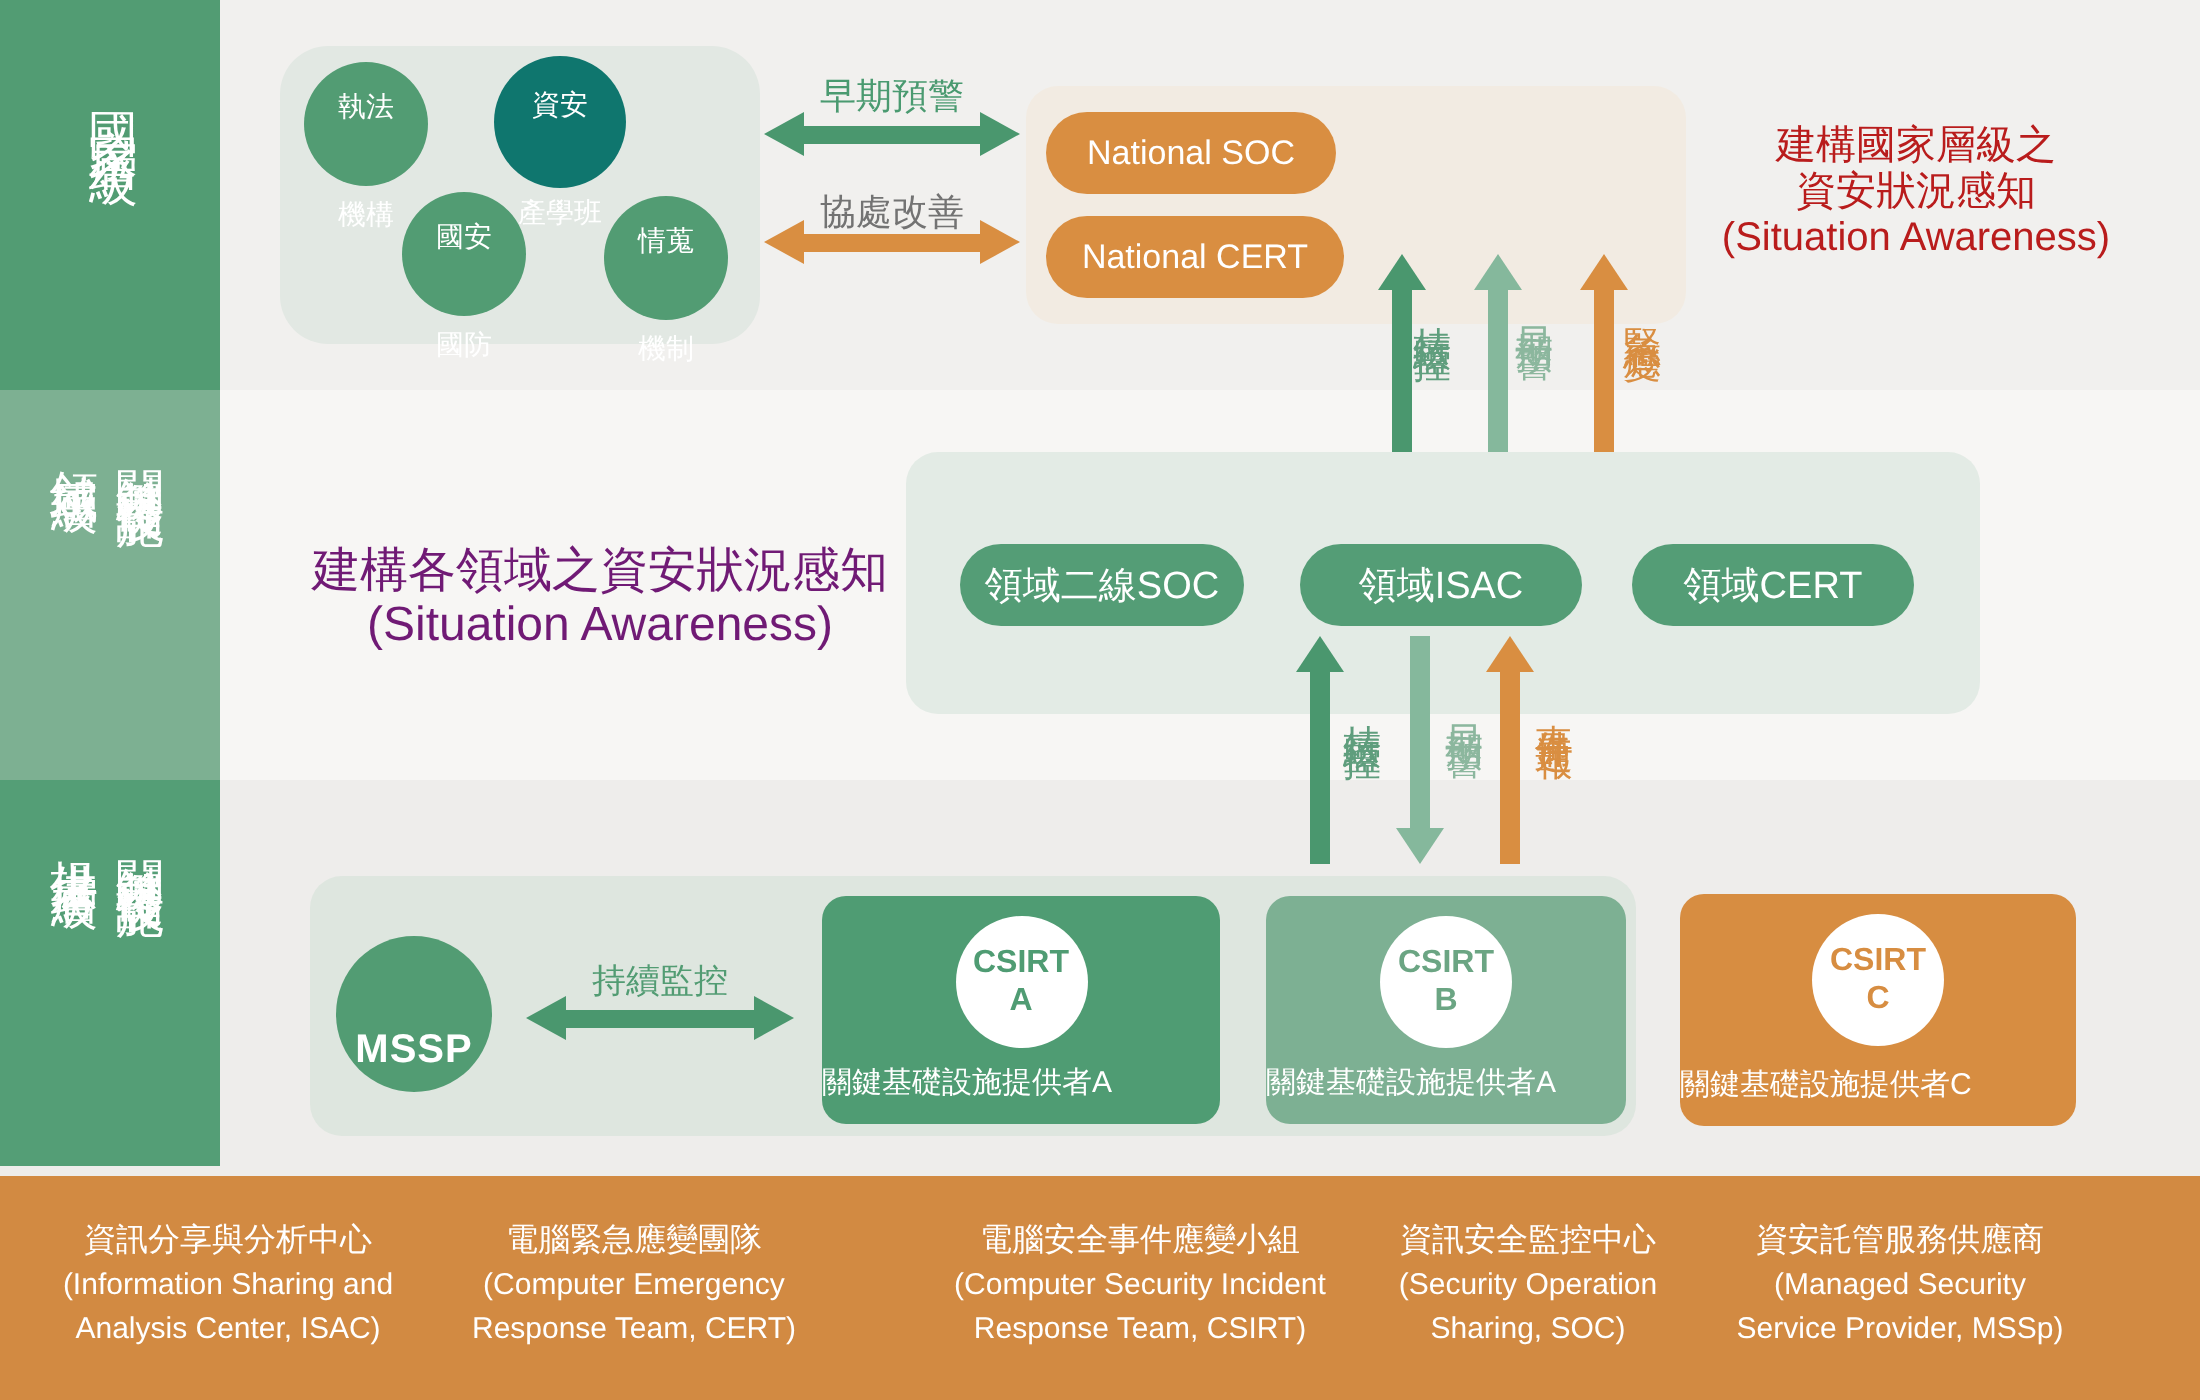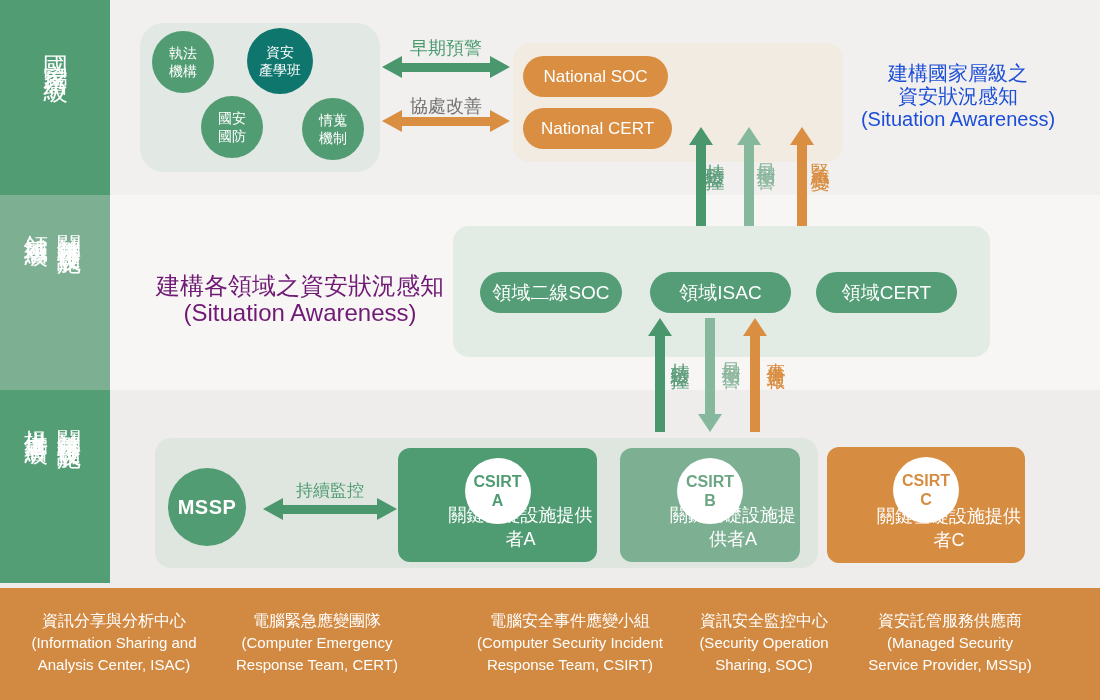--- a/index.html
+++ b/index.html
@@ -10,21 +10,21 @@
   .band { position:absolute; left:0; width:1100px; }
   .sidebar { position:absolute; left:0; width:110px; }
 
   .vlabel { position:absolute; writing-mode:vertical-rl; text-orientation:upright; line-height:1; white-space:nowrap; }
   .side-label { font-size:24px; letter-spacing:3px; color:#ffffff; }
 
   .roundbox { position:absolute; border-radius:18px; }
 
   .circle { position:absolute; border-radius:50%; color:#fff; display:flex; flex-direction:column;
             align-items:center; justify-content:center; text-align:center; font-size:14px; line-height:18px; }
-  .circle span { display:block; }
+  .circle span { display:block;margin-top:36px; }
 
   .pill { position:absolute; border-radius:999px; color:#fff; display:flex; align-items:center;
           justify-content:center; white-space:nowrap;text-align:center; }
 
   
   .harrow { position:absolute; height:9px; background:var(--c); }
   .harrow::before { content:""; position:absolute; left:-20px; top:-7px; width:0; height:0;
     border-top:11.5px solid transparent; border-bottom:11.5px solid transparent; border-right:20px solid var(--c); }
   .harrow::after { content:""; position:absolute; right:-20px; top:-7px; width:0; height:0;
     border-top:11.5px solid transparent; border-bottom:11.5px solid transparent; border-left:20px solid var(--c); }
@@ -35,25 +35,25 @@
     border-left:12px solid transparent; border-right:12px solid transparent; border-bottom:18px solid var(--c); }
   .varrow.hb::after { content:""; position:absolute; bottom:-18px; left:-7px; width:0; height:0;
     border-left:12px solid transparent; border-right:12px solid transparent; border-top:18px solid var(--c); }
 
   .flow-label { font-size:19px; letter-spacing:3px; }
 
   .h-label { position:absolute; width:120px; text-align:center; font-size:18px; white-space:nowrap; }
 
   .caption { position:absolute; text-align:center; }
 
-  .card { position:absolute; border-radius:12px; }
+  .card { position:absolute; border-radius:12px;margin-left:13px; }
   .ccircle { position:absolute; left:50%; transform:translateX(-50%); top:10px; width:66px; height:66px;
              border-radius:50%; background:#ffffff; display:flex; flex-direction:column; align-items:center;
              justify-content:center; font-weight:bold; font-size:16px; line-height:19px; }
-  .clabel { position:absolute; left:0; right:0; bottom:11px; text-align:center; color:#ffffff; font-size:18px;padding-left:46px; }
+  .clabel { position:absolute; left:0; right:0; bottom:11px; text-align:left; color:#ffffff; font-size:15px; }
 
   .gblock { position:absolute; top:610px; width:240px; text-align:center; color:#ffffff; }
   .gblock .zh { font-size:16px; line-height:22px; }
   .gblock .en { font-size:15px; line-height:22px; }
 </style>
 </head>
 <body>
 
 <div class="canvas">
 
@@ -94,21 +94,21 @@
 
   <div class="h-label" style="left:386px; top:36px; color:#4a9a70;">早期預警</div>
   <div class="harrow" style="left:402px; top:63px; width:88px; --c:#4a976e;"></div>
   <div class="h-label" style="left:386px; top:94px; color:#737373;">協處改善</div>
   <div class="harrow" style="left:402px; top:117px; width:88px; --c:#d98e41;"></div>
 
   <div class="roundbox" style="left:513px; top:43px; width:330px; height:119px; background:#f2ebe2; border-radius:16px;"></div>
   <div class="pill" style="left:523px; top:56px; width:145px; height:41px; background:#d98e41; font-size:17px;">National SOC</div>
   <div class="pill" style="left:523px; top:108px; width:149px; height:41px; background:#d98e41; font-size:17px;">National CERT</div>
 
-  <div class="caption" style="left:833px; top:62px; width:250px; font-size:20px; line-height:23px; color:#1d4ed8;">
+  <div class="caption" style="left:833px; top:62px; width:250px; font-size:20px; line-height:23px; color:#b91c1c;">
     <div>建構國家層級之</div>
     <div>資安狀況感知</div>
     <div>(Situation Awareness)</div>
   </div>
 
   <div class="varrow ht" style="left:696px; top:145px; height:102px; --c:#4a976e;"></div>
   <div class="vlabel flow-label" style="left:706px; top:148px; color:#5f9e7d;">持續監控</div>
   <div class="varrow ht hb" style="left:744px; top:145px; height:84px; --c:#85b89c;"></div>
   <div class="vlabel flow-label" style="left:757px; top:148px; color:#8cb79e;">早期預警</div>
   <div class="varrow ht hb" style="left:797px; top:145px; height:84px; --c:#d98e41;"></div>

